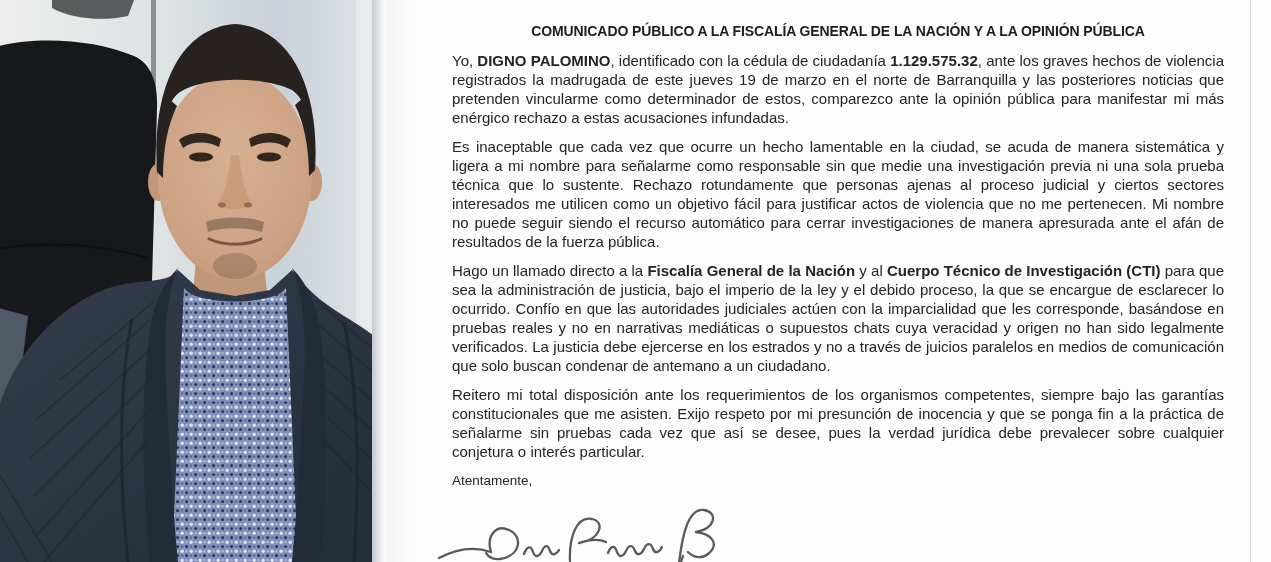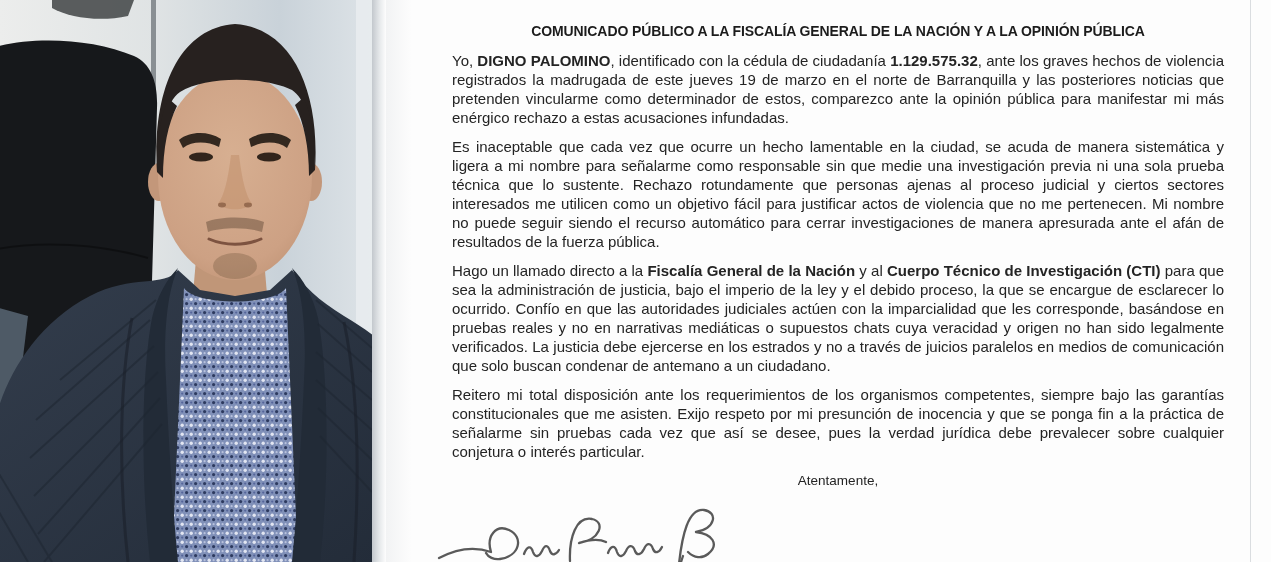--- a/index.html
+++ b/index.html
@@ -23,21 +23,21 @@
   }
   .doc-inner{padding:14px 47px 0 66px;}
   .doc-title{
     text-align:center;font-weight:bold;font-size:14px;letter-spacing:-0.1px;
     line-height:19px;margin:8px 0 6px;color:#1c1c1c;
   }
   .doc-par{
     text-align:justify;font-size:15px;line-height:19px;margin:10px 0 0;
   }
   .doc-par .b{font-weight:bold;}
-  .doc-closing{font-size:13.5px;line-height:19px;margin:10px 0 0;text-align:center;}
+  .doc-closing{font-size:13.5px;line-height:19px;margin:10px 0 0;text-align:left;}
   .scan-edge{position:absolute;right:20px;top:0;bottom:0;width:1px;background:#dadde0;}
   .signature{position:absolute;left:50px;bottom:-16px;width:300px;height:84px;}
   .signature path{stroke:#4c4c4c;stroke-width:2.3;fill:none;stroke-linecap:round;stroke-linejoin:round;opacity:.92;}
 </style>
 </head>
 <body>
 
 <div class="stage">
 
   <div class="photo-pane">

